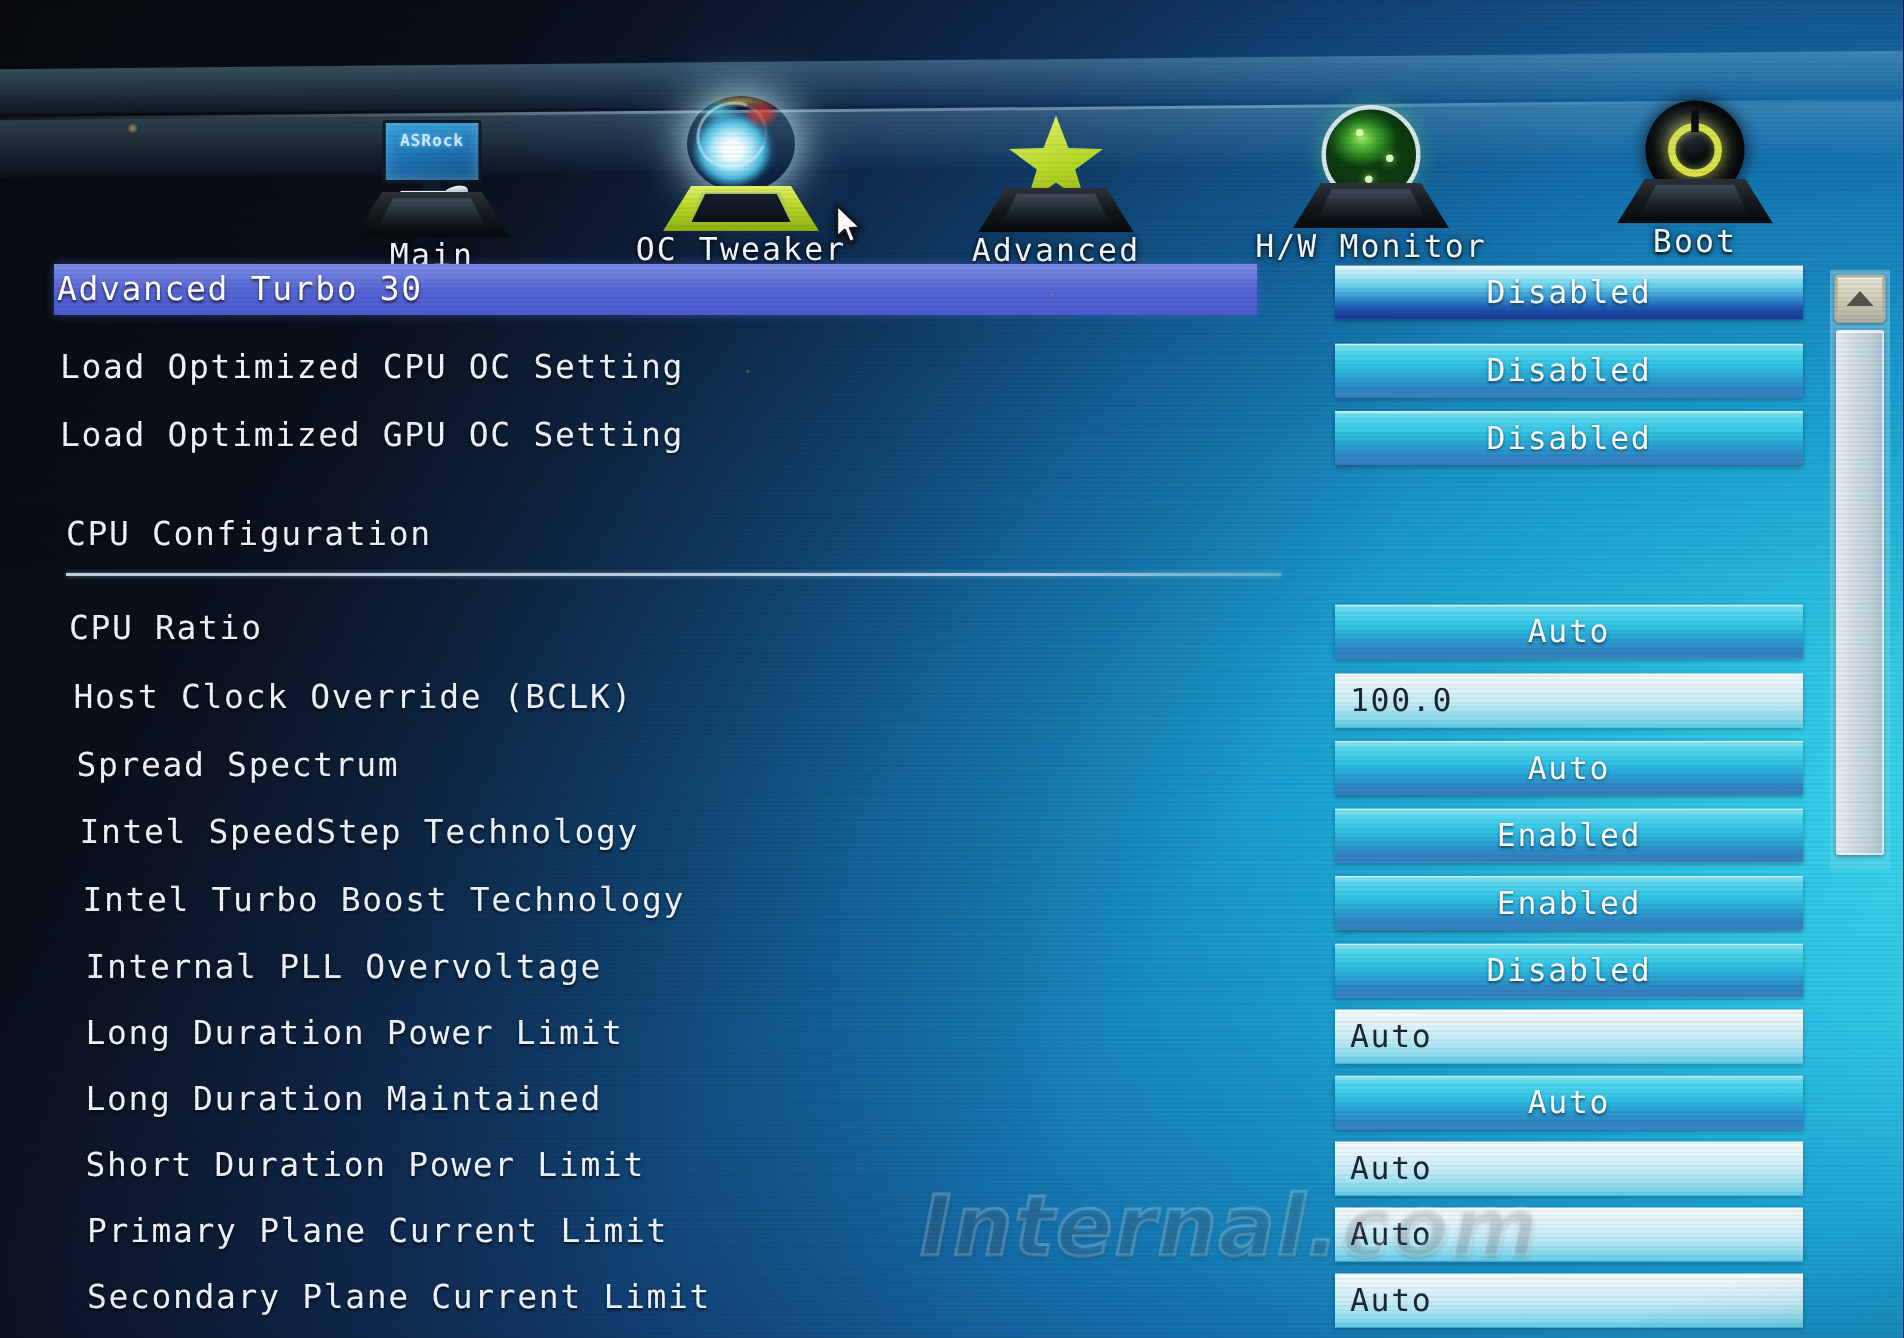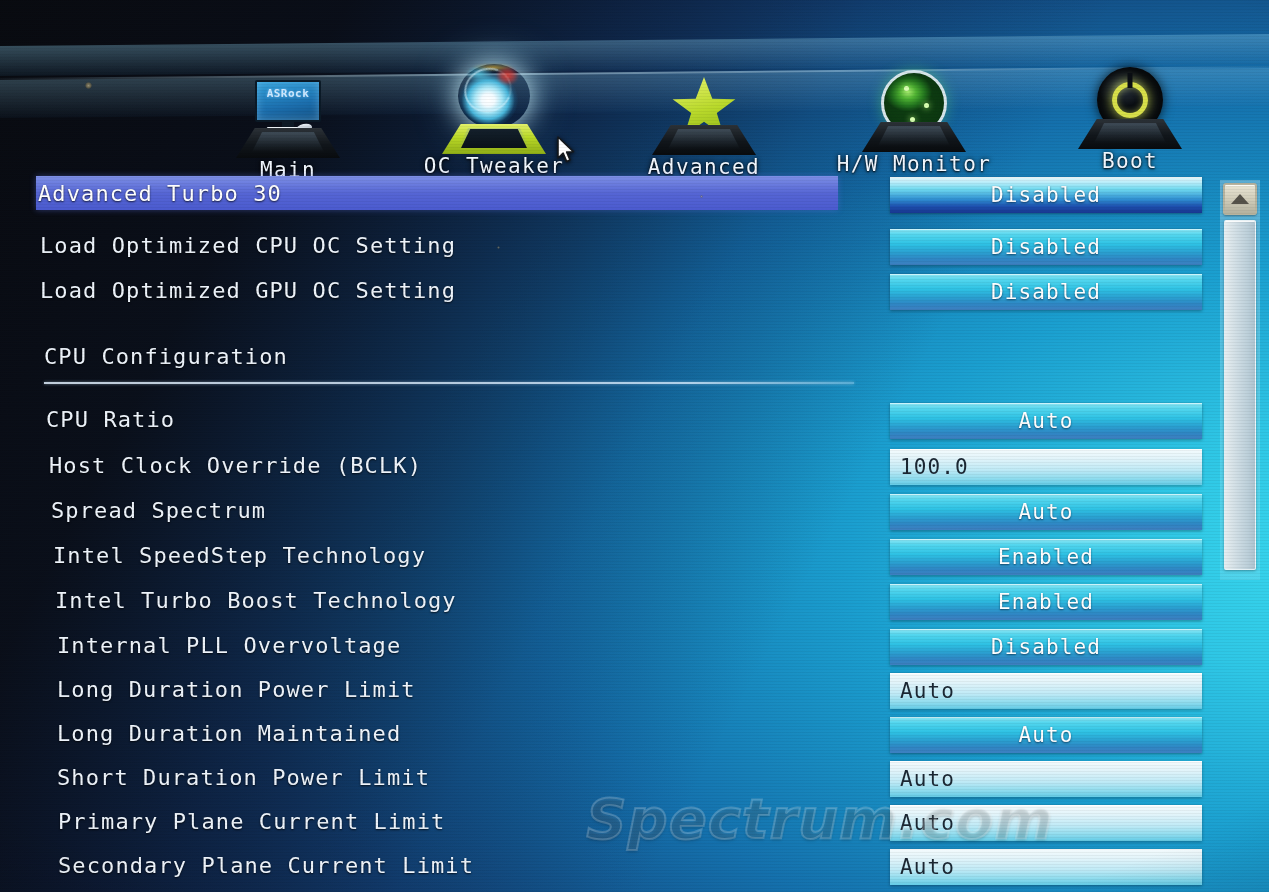--- a/index.html
+++ b/index.html
@@ -333,21 +333,21 @@
     <div class="sb-up">
       <div class="arw"></div>
     </div>
     <div class="sb-thumb" style="top: 40px; height: 350px; width: 32px;"></div>
   </div>
 
   <div class="speck" style="left:85px;top:82px;"></div>
   <div class="speck tiny" style="left:497px;top:246px;"></div>
   <div class="speck tiny" style="left:700px;top:195px;"></div>
 
-  <div id="watermark" style="left: 820px; top: 818px; transform: translate(-50%, -50%);">Spectrum.com</div>
+  <div id="watermark" style="left: 820px; top: 818px; transform: translate(-50%, -50%);">Internal.com</div>
 
   <svg id="cursor" viewBox="0 0 22 30" style="left: 556px; top: 136px;">
     <path d="M2,1 L2,22 L7.2,17.2 L10.6,25.4 L14,23.9 L10.7,16.1 L17.6,15.8 Z" fill="#ffffff" stroke="#15181c" stroke-width="1.6" stroke-linejoin="round"></path>
   </svg>
 
   <div class="vignette"></div>
   <div class="scanlines"></div>
 </div>
 
 </body></html>

